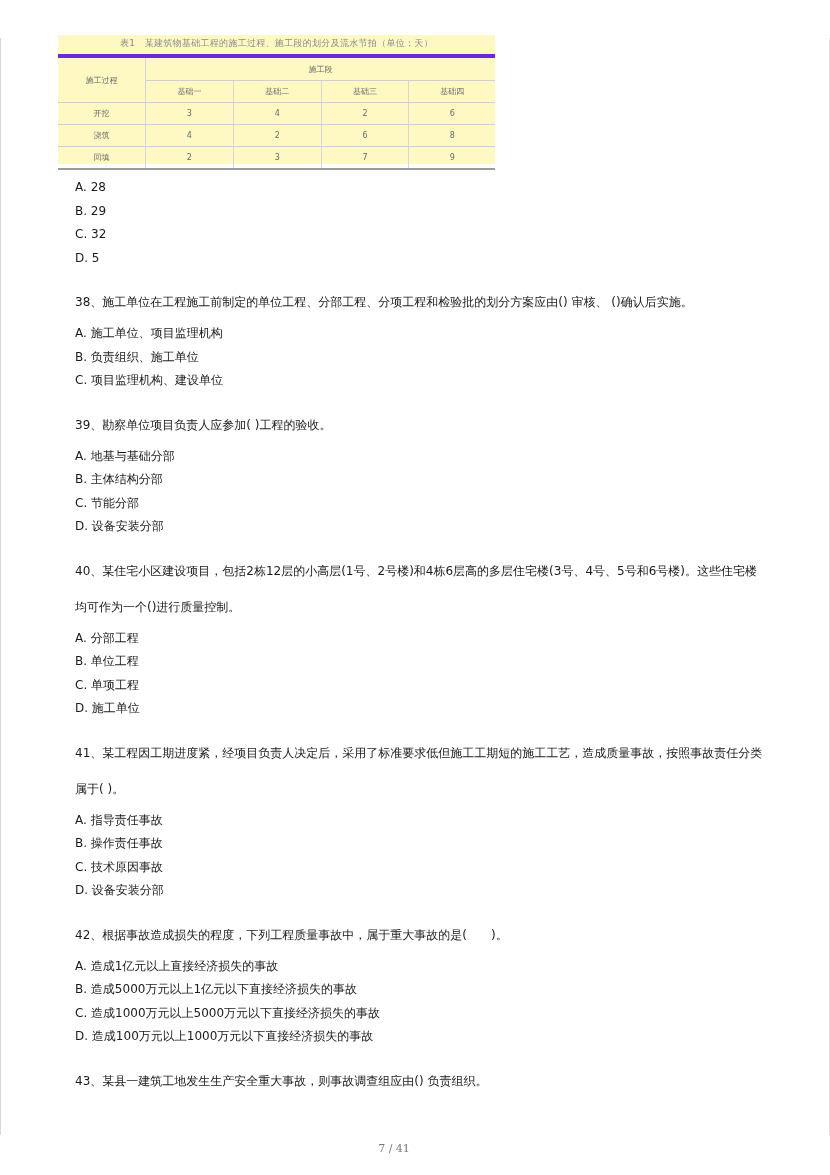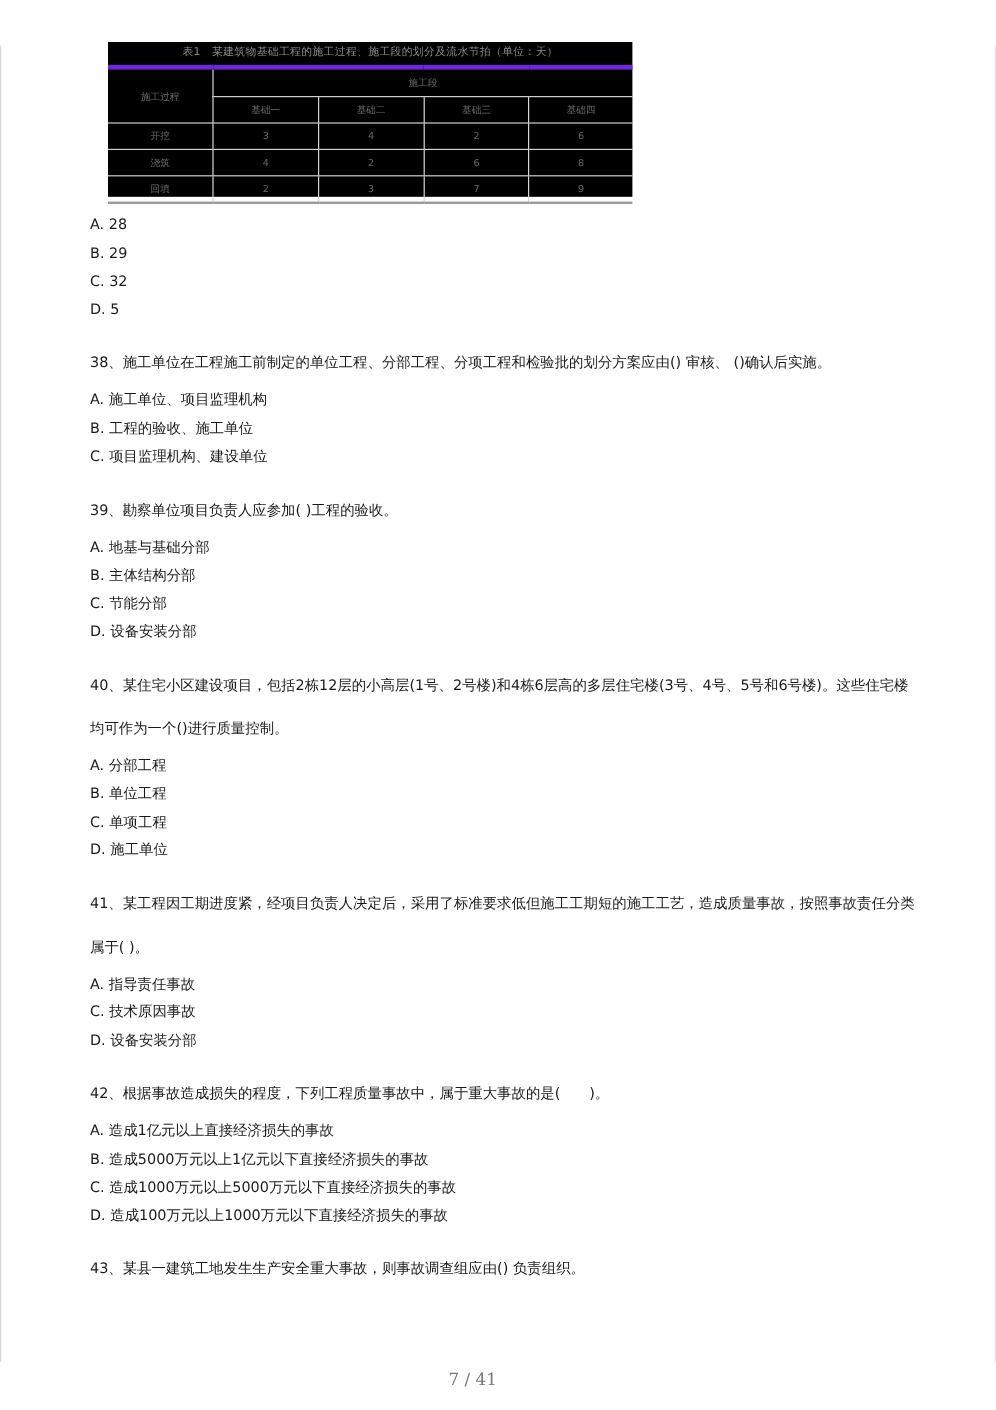--- a/index.html
+++ b/index.html
@@ -2,34 +2,34 @@
 <html><head>
 <meta charset="utf-8">
 <style>
   html, body { margin: 0; padding: 0; background: #ffffff; }
   body { width: 830px; height: 1175px; position: relative; overflow: hidden;
          font-family: "DejaVu Sans", "Liberation Sans", sans-serif; color: #1a1a1a; }
   .page-border { position: absolute; left: 0; top: 38px; width: 1px; height: 1097px; background: #d8d8dc; }
   .page-border-r { position: absolute; right: 0; top: 38px; width: 1px; height: 1097px; background: #e4e4e8; }
 
   
-  .tbl-wrap { position: absolute; left: 90px; top: 35px; width: 437px; height: 129px; background: #000000; text-decoration: underline; }
+  .tbl-wrap { position: absolute; left: 58px; top: 35px; width: 437px; height: 129px; background: #fef9c3; text-decoration: underline; }
   .tbl-caption { position: absolute; left: 0; top: 2px; width: 437px; text-align: center; font-size: 9px; color: #8a8a8a; letter-spacing: 0.3px; }
   table.data { position: absolute; left: 0; top: 19px; width: 437px; border-collapse: collapse; font-size: 8px; color: #6a6a6a; }
   table.data th, table.data td { text-align: center; font-weight: normal; height: 21px; padding: 0; border-bottom: 1px solid #cfcfcf; }
   table.data thead tr:first-child th { border-top: 4px solid #6d28d9; height: 22px; }
   table.data tbody tr:last-child td { border-bottom: 2px solid #9a9a9a; }
   table.data .vline { border-right: 1px solid #d6d6d6; }
   table.data .rowhead { width: 87px; }
 
   .content { position: absolute; left: 75px; top: 176px; width: 690px; font-size: 12px; line-height: 23.5px; }
   .opt { white-space: nowrap; }
   .q { margin-top: 14px; }
   .q-stem { line-height: 36px; margin-bottom: 2px; }
-  .footer { position: absolute; top: 1142px; left: 0; width: 788px; text-align: center; font-family: "DejaVu Serif", "Liberation Serif", serif; font-size: 14px; color: #777; }
+  .footer { position: absolute; top: 1142px; left: 0; width: 788px; text-align: center; font-family: "DejaVu Serif", "Liberation Serif", serif; font-size: 11px; color: #777; }
 </style>
 </head>
 <body>
 
 <div class="page-border"></div>
 <div class="page-border-r"></div>
 
 <div class="tbl-wrap">
   <div class="tbl-caption">表1　某建筑物基础工程的施工过程、施工段的划分及流水节拍（单位：天）</div>
   <table class="data">
@@ -75,21 +75,21 @@
   <div>
     <div class="opt">A. 28</div>
     <div class="opt">B. 29</div>
     <div class="opt">C. 32</div>
     <div class="opt">D. 5</div>
   </div>
 
   <div class="q">
     <div class="q-stem">38、施工单位在工程施工前制定的单位工程、分部工程、分项工程和检验批的划分方案应由() 审核、 ()确认后实施。</div>
     <div class="opt">A. 施工单位、项目监理机构</div>
-    <div class="opt">B. 工程的验收、施工单位</div>
+    <div class="opt">B. 负责组织、施工单位</div>
     <div class="opt">C. 项目监理机构、建设单位</div>
   </div>
 
   <div class="q">
     <div class="q-stem">39、勘察单位项目负责人应参加( )工程的验收。</div>
     <div class="opt">A. 地基与基础分部</div>
     <div class="opt">B. 主体结构分部</div>
     <div class="opt">C. 节能分部</div>
     <div class="opt">D. 设备安装分部</div>
   </div>
@@ -98,20 +98,21 @@
     <div class="q-stem">40、某住宅小区建设项目，包括2栋12层的小高层(1号、2号楼)和4栋6层高的多层住宅楼(3号、4号、5号和6号楼)。这些住宅楼均可作为一个()进行质量控制。</div>
     <div class="opt">A. 分部工程</div>
     <div class="opt">B. 单位工程</div>
     <div class="opt">C. 单项工程</div>
     <div class="opt">D. 施工单位</div>
   </div>
 
   <div class="q">
     <div class="q-stem">41、某工程因工期进度紧，经项目负责人决定后，采用了标准要求低但施工工期短的施工工艺，造成质量事故，按照事故责任分类属于( )。</div>
     <div class="opt">A. 指导责任事故</div>
+    <div class="opt">B. 操作责任事故</div>
     <div class="opt">C. 技术原因事故</div>
     <div class="opt">D. 设备安装分部</div>
   </div>
 
   <div class="q">
     <div class="q-stem">42、根据事故造成损失的程度，下列工程质量事故中，属于重大事故的是(　　)。</div>
     <div class="opt">A. 造成1亿元以上直接经济损失的事故</div>
     <div class="opt">B. 造成5000万元以上1亿元以下直接经济损失的事故</div>
     <div class="opt">C. 造成1000万元以上5000万元以下直接经济损失的事故</div>
     <div class="opt">D. 造成100万元以上1000万元以下直接经济损失的事故</div>

